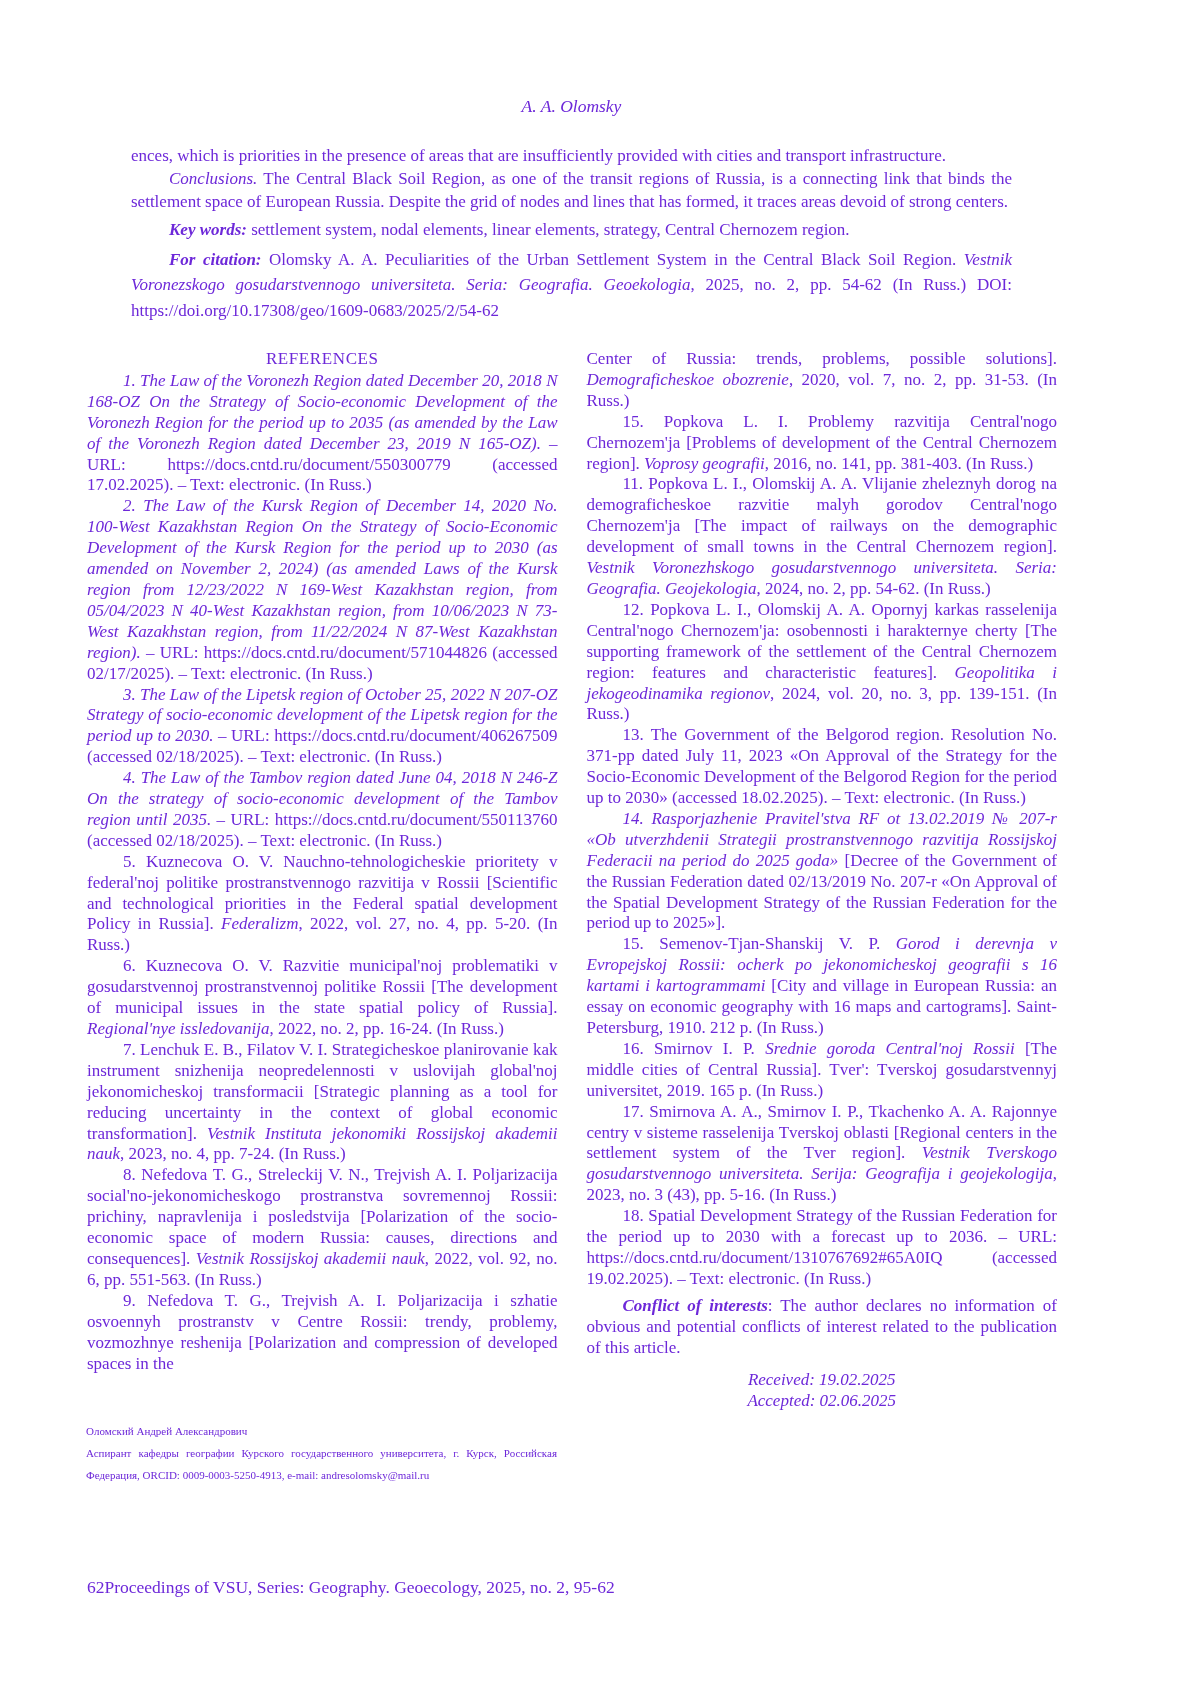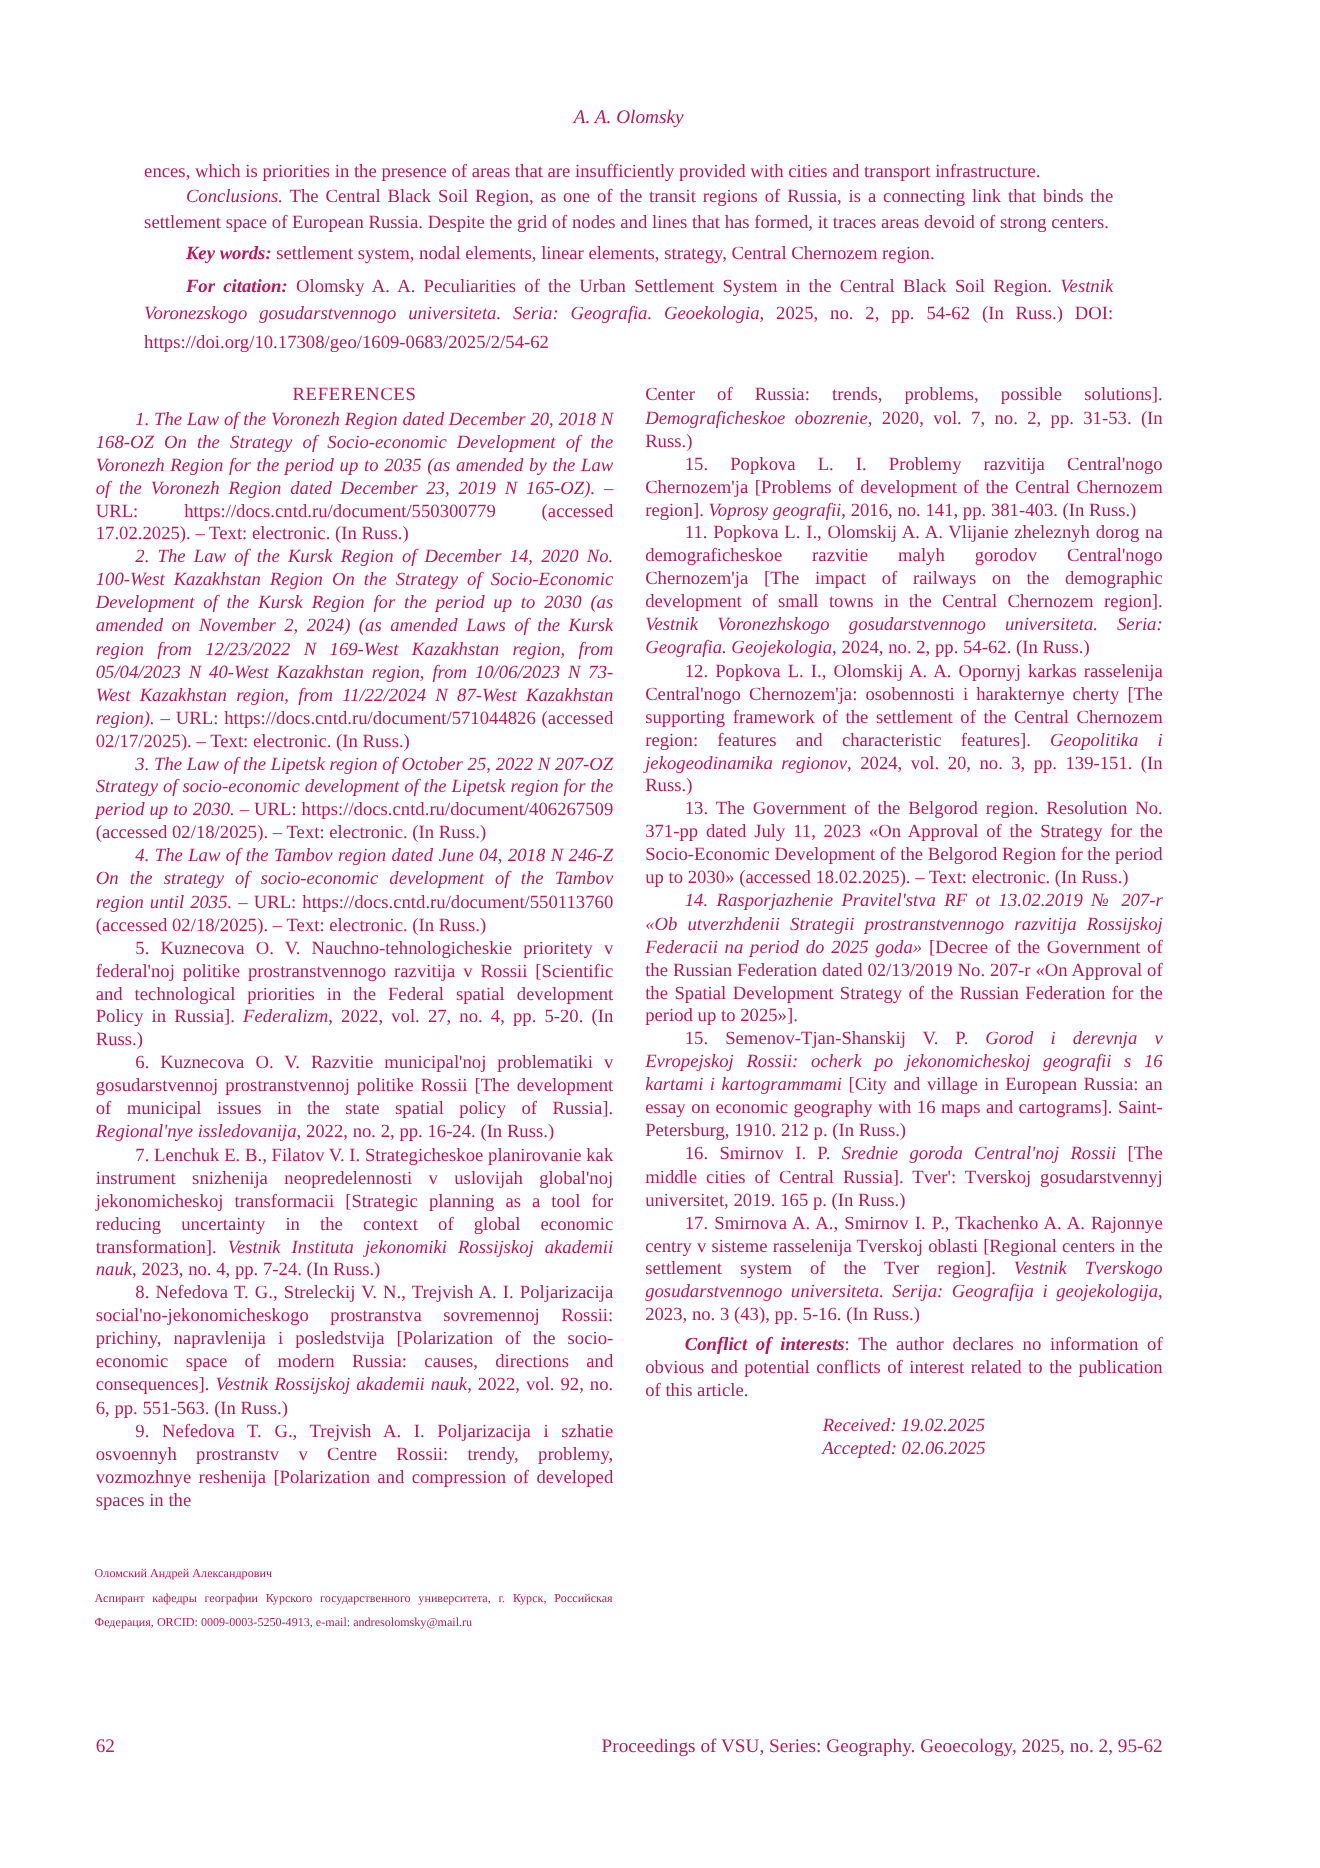--- a/index.html
+++ b/index.html
@@ -1,18 +1,18 @@
 <!DOCTYPE html>
 <html><head>
 <meta charset="utf-8">
 <style>
   html,body { margin:0; padding:0; background:#e8e8e8; }
   .page {
     position:relative; width:1200px; height:1698px; margin:0 auto;
-    background:#ffffff; color:#be185d;
+    background:#ffffff; color:#6d28d9;
     font-family:"Liberation Serif","DejaVu Serif",serif;
     overflow:hidden;
   }
   .running-head {
     position:absolute; top:96px; left:131px; width:881px;
     text-align:center; font-style:italic; font-size:17.5px;
   }
   .abstract-block {
     position:absolute; top:144px; left:131px; width:881px;
     font-size:17px; line-height:23px;
@@ -31,21 +31,21 @@
   .conflict { margin:6px 0 0 0; text-align:justify; text-indent:36px; }
   .dates { margin-top:10px; text-align:center; font-style:italic; line-height:21px; }
   .authors {
     position:absolute; top:1420px; left:86px; width:972px;
     display:flex; gap:30px; font-size:11px; line-height:22px;
   }
   .author-col { width:471px; }
   .author-col .aff { text-align:justify; }
   .footer {
     position:absolute; top:1577px; left:87px; width:970px;
-    display:flex; justify-content:space-between; font-size:17.5px;
+    display:flex; font-size:17.5px;
   }
   .it { font-style:italic; }
   .bi { font-style:italic; font-weight:bold; }
 </style>
 </head>
 <body>
 
 <div class="page">
 
   <div class="running-head">A. A. Olomsky</div>
@@ -76,20 +76,21 @@
       <div>
           <p class="ref cont"><span>Center of Russia: trends, problems, possible solutions]. </span><span class="it">Demograficheskoe obozrenie</span><span>, 2020, vol. 7, no. 2, pp. 31-53. (In Russ.)</span></p>
           <p class="ref"><span>15. Popkova L. I. Problemy razvitija Central'nogo Chernozem'ja [Problems of development of the Central Chernozem region]. </span><span class="it">Voprosy geografii</span><span>, 2016, no. 141, pp. 381-403. (In Russ.)</span></p>
           <p class="ref"><span>11. Popkova L. I., Olomskij A. A. Vlijanie zheleznyh dorog na demograficheskoe razvitie malyh gorodov Central'nogo Chernozem'ja [The impact of railways on the demographic development of small towns in the Central Chernozem region]. </span><span class="it">Vestnik Voronezhskogo gosudarstvennogo universiteta. Seria: Geografia. Geojekologia</span><span>, 2024, no. 2, pp. 54-62. (In Russ.)</span></p>
           <p class="ref"><span>12. Popkova L. I., Olomskij A. A. Opornyj karkas rasselenija Central'nogo Chernozem'ja: osobennosti i harakternye cherty [The supporting framework of the settlement of the Central Chernozem region: features and characteristic features]. </span><span class="it">Geopolitika i jekogeodinamika regionov</span><span>, 2024, vol. 20, no. 3, pp. 139-151. (In Russ.)</span></p>
           <p class="ref"><span>13. The Government of the Belgorod region. Resolution No. 371-pp dated July 11, 2023 «On Approval of the Strategy for the Socio-Economic Development of the Belgorod Region for the period up to 2030» (accessed 18.02.2025). – Text: electronic. (In Russ.)</span></p>
           <p class="ref"><span class="it">14. Rasporjazhenie Pravitel'stva RF ot 13.02.2019 № 207-r «Ob utverzhdenii Strategii prostranstvennogo razvitija Rossijskoj Federacii na period do 2025 goda»</span><span> [Decree of the Government of the Russian Federation dated 02/13/2019 No. 207-r «On Approval of the Spatial Development Strategy of the Russian Federation for the period up to 2025»].</span></p>
           <p class="ref"><span>15. Semenov-Tjan-Shanskij V. P. </span><span class="it">Gorod i derevnja v Evropejskoj Rossii: ocherk po jekonomicheskoj geografii s 16 kartami i kartogrammami</span><span> [City and village in European Russia: an essay on economic geography with 16 maps and cartograms]. Saint-Petersburg, 1910. 212 p. (In Russ.)</span></p>
           <p class="ref"><span>16. Smirnov I. P. </span><span class="it">Srednie goroda Central'noj Rossii</span><span> [The middle cities of Central Russia]. Tver': Tverskoj gosudarstvennyj universitet, 2019. 165 p. (In Russ.)</span></p>
           <p class="ref"><span>17. Smirnova A. A., Smirnov I. P., Tkachenko A. A. Rajonnye centry v sisteme rasselenija Tverskoj oblasti [Regional centers in the settlement system of the Tver region]. </span><span class="it">Vestnik Tverskogo gosudarstvennogo universiteta. Serija: Geografija i geojekologija</span><span>, 2023, no. 3 (43), pp. 5-16. (In Russ.)</span></p>
+          <p class="ref"><span>18. Spatial Development Strategy of the Russian Federation for the period up to 2030 with a forecast up to 2036. – URL: https://docs.cntd.ru/document/1310767692#65A0IQ (accessed 19.02.2025). – Text: electronic. (In Russ.)</span></p>
         </div>
       <p class="conflict"><span class="bi">Conflict of interests</span><span>: The author declares no information of obvious and potential conflicts of interest related to the publication of this article.</span></p>
       <div class="dates">
         <div>Received: 19.02.2025</div>
         <div>Accepted: 02.06.2025</div>
       </div>
     </div>
   </div>
 
   <div class="authors">

